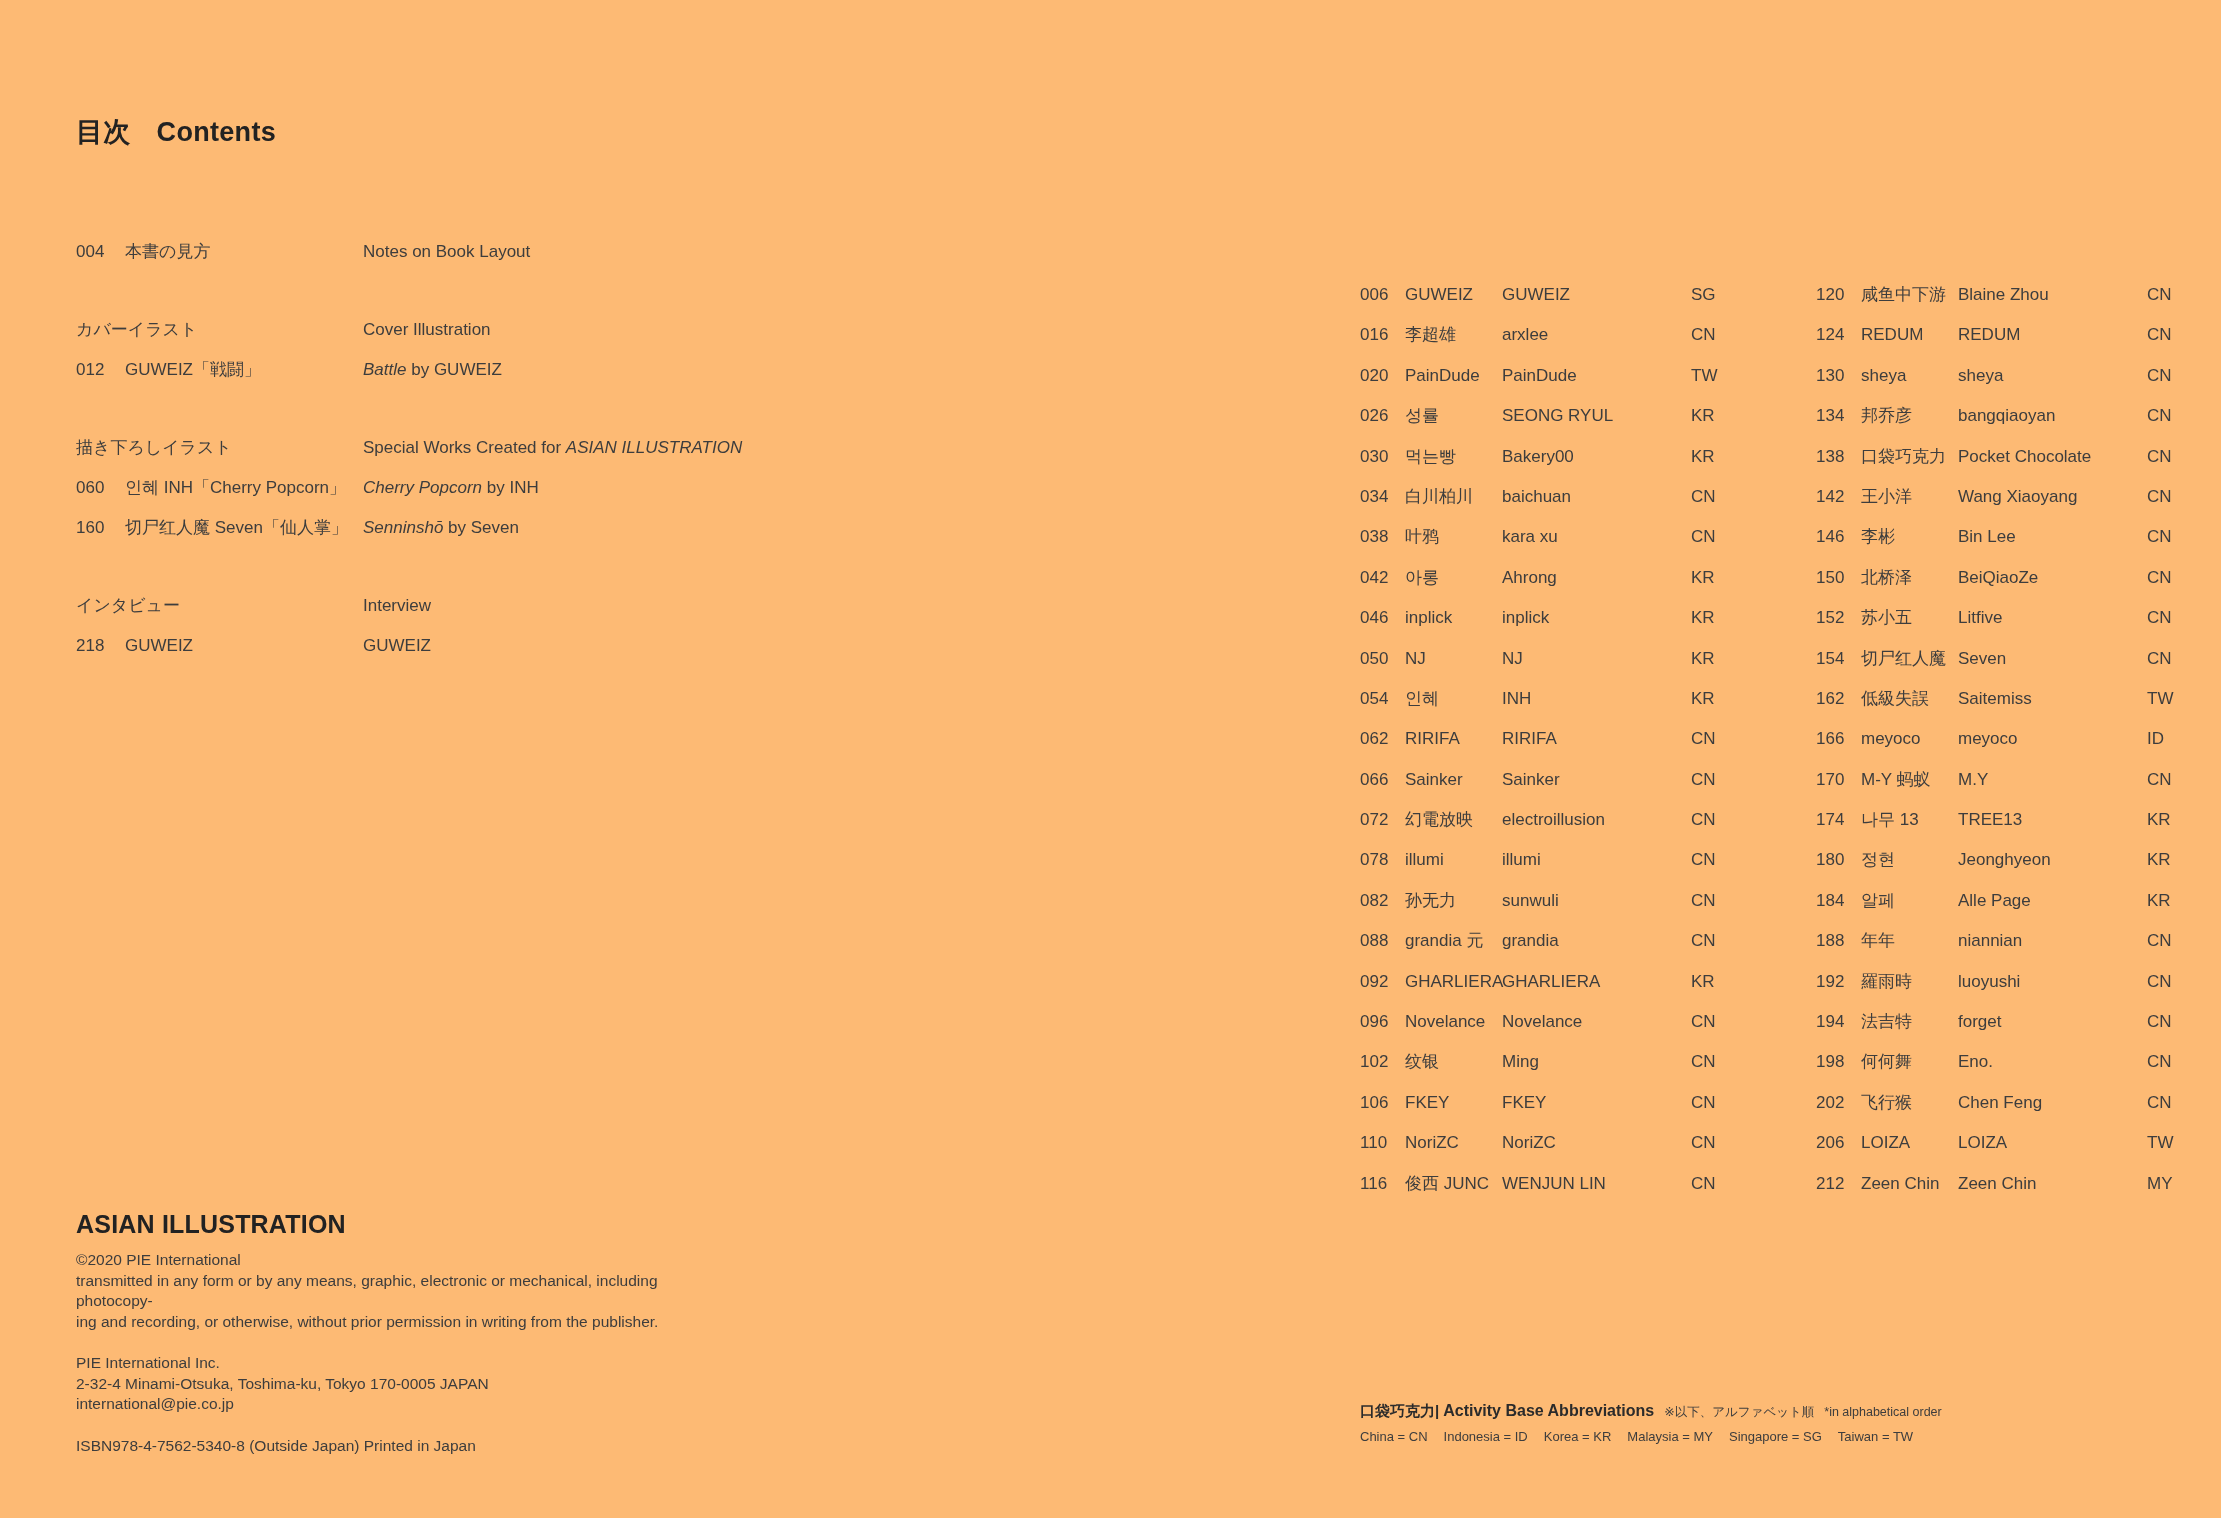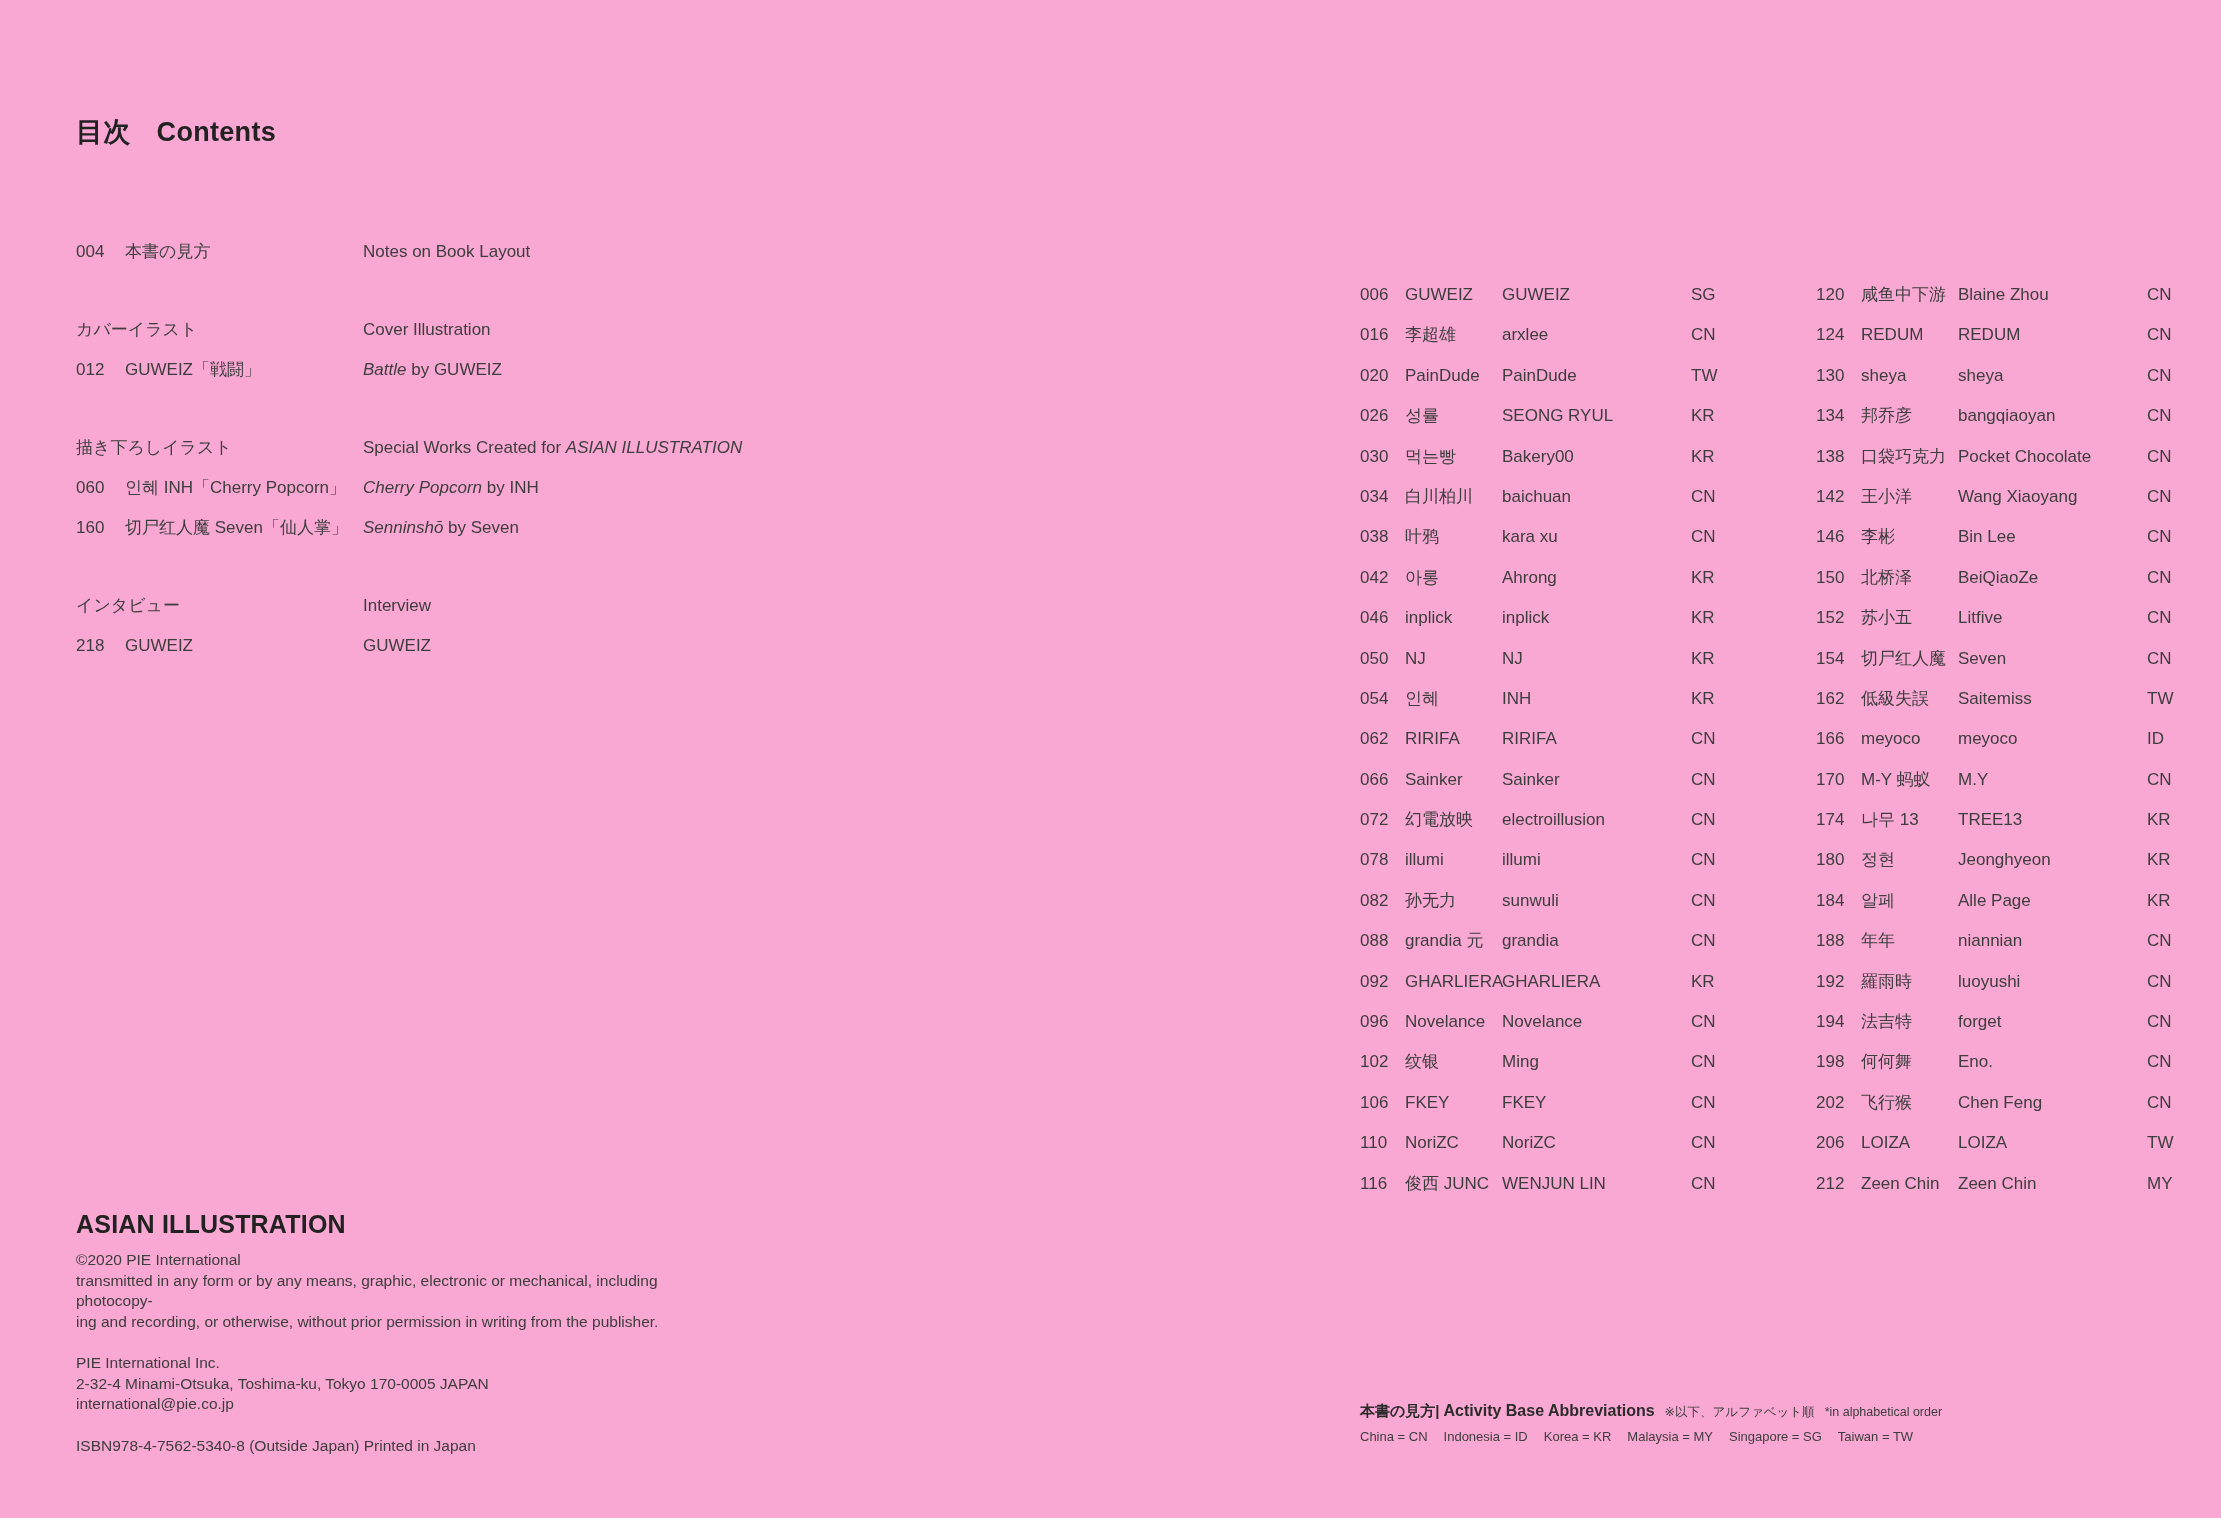--- a/index.html
+++ b/index.html
@@ -1,19 +1,19 @@
 <!DOCTYPE html>
 <html><head>
 <meta charset="utf-8">
 <style>
   html,body{margin:0;padding:0;background:#ffffff;}
   .page{
     position:relative;
     width:2221px;height:1518px;
-    background:#f9a8d4;
+    background:#fdba74;
     color:#3d3d3d;
     font-family:"Liberation Sans","DejaVu Sans",sans-serif;
     overflow:hidden;
   }
   
   .title{
     position:absolute;left:76px;top:114px;margin:0;
     font-size:27px;font-weight:bold;color:#222;
     letter-spacing:.3px;white-space:nowrap;
   }
@@ -404,18 +404,18 @@
       <div class="colo-line">2-32-4 Minami-Otsuka, Toshima-ku, Tokyo 170-0005 JAPAN</div>
       <div class="colo-line">international@pie.co.jp</div>
     </div>
     <div class="colo isbn">
       <div class="colo-line">ISBN978-4-7562-5340-8 (Outside Japan) Printed in Japan</div>
     </div>
   </div>
 
   <div class="footer-right">
     <div class="abbr-head">
-      <span class="abbr-jp">本書の見方|</span><span class="abbr-en">Activity Base Abbreviations</span><span class="abbr-note">※以下、アルファベット順</span><span class="abbr-note">*in alphabetical order</span>
+      <span class="abbr-jp">口袋巧克力|</span><span class="abbr-en">Activity Base Abbreviations</span><span class="abbr-note">※以下、アルファベット順</span><span class="abbr-note">*in alphabetical order</span>
     </div>
     <div class="abbr-legend"><span class="legend-item">China = CN</span><span class="legend-item">Indonesia = ID</span><span class="legend-item">Korea = KR</span><span class="legend-item">Malaysia = MY</span><span class="legend-item">Singapore = SG</span><span class="legend-item">Taiwan = TW</span></div>
   </div>
 
 </div>
 
 </body></html>

